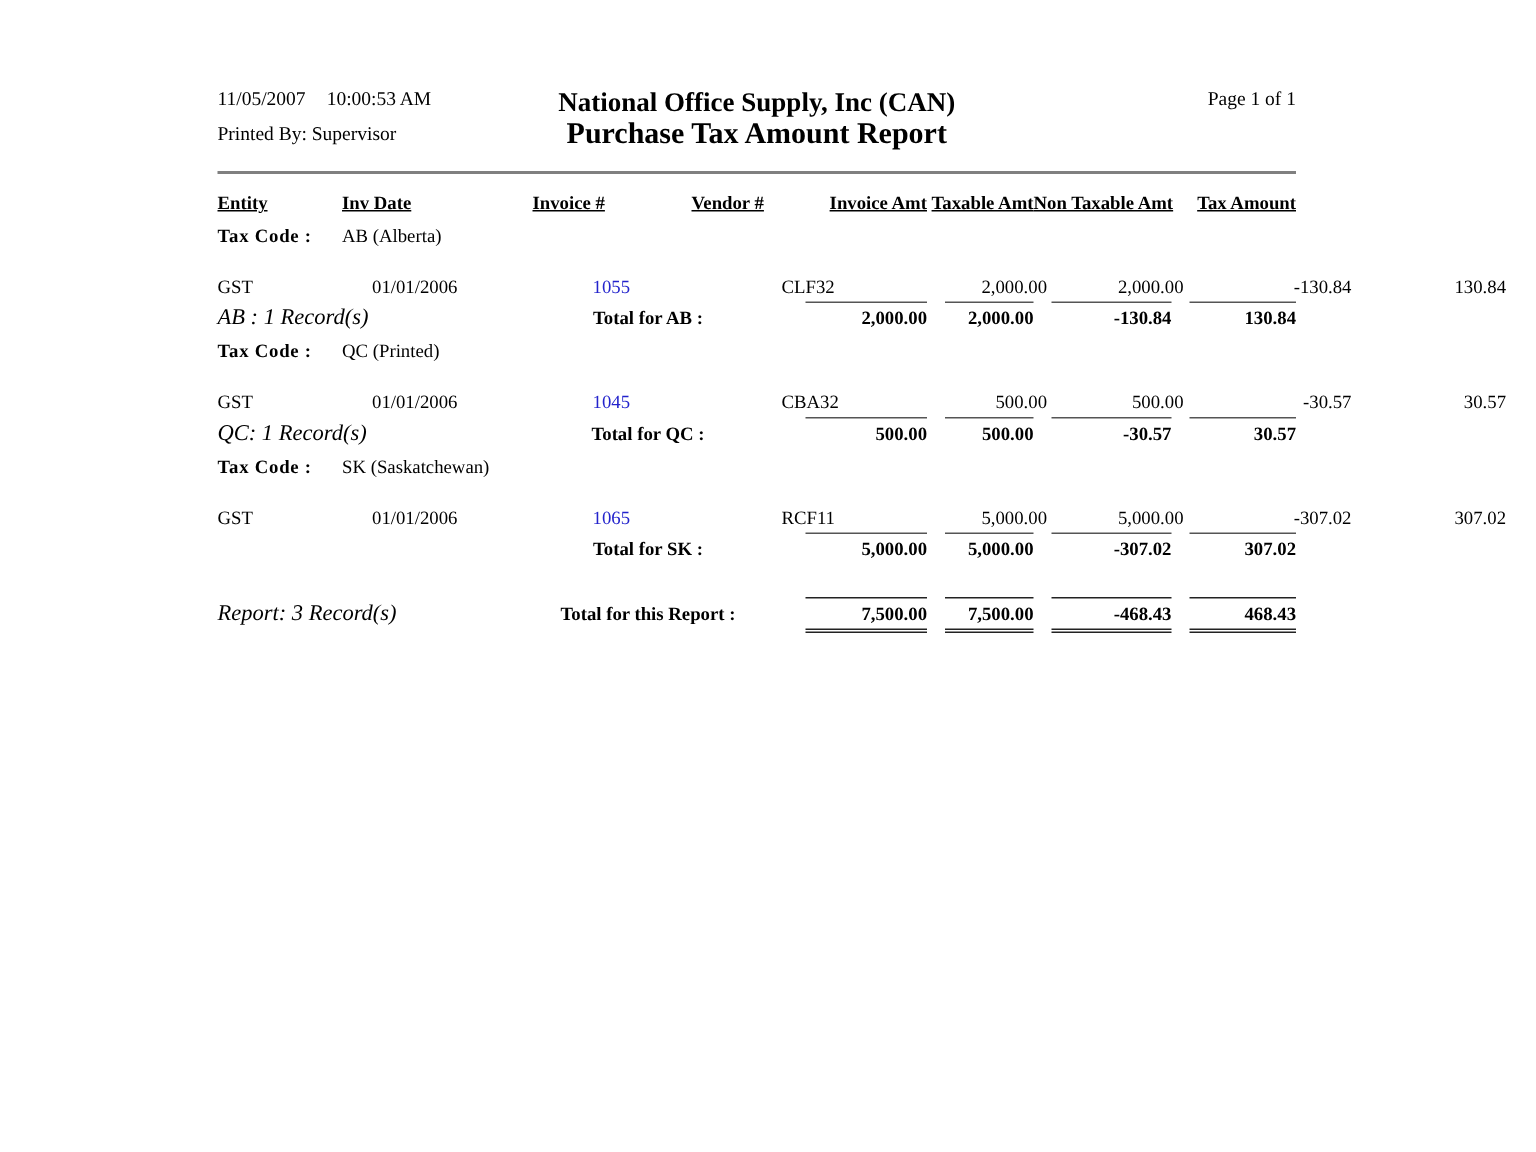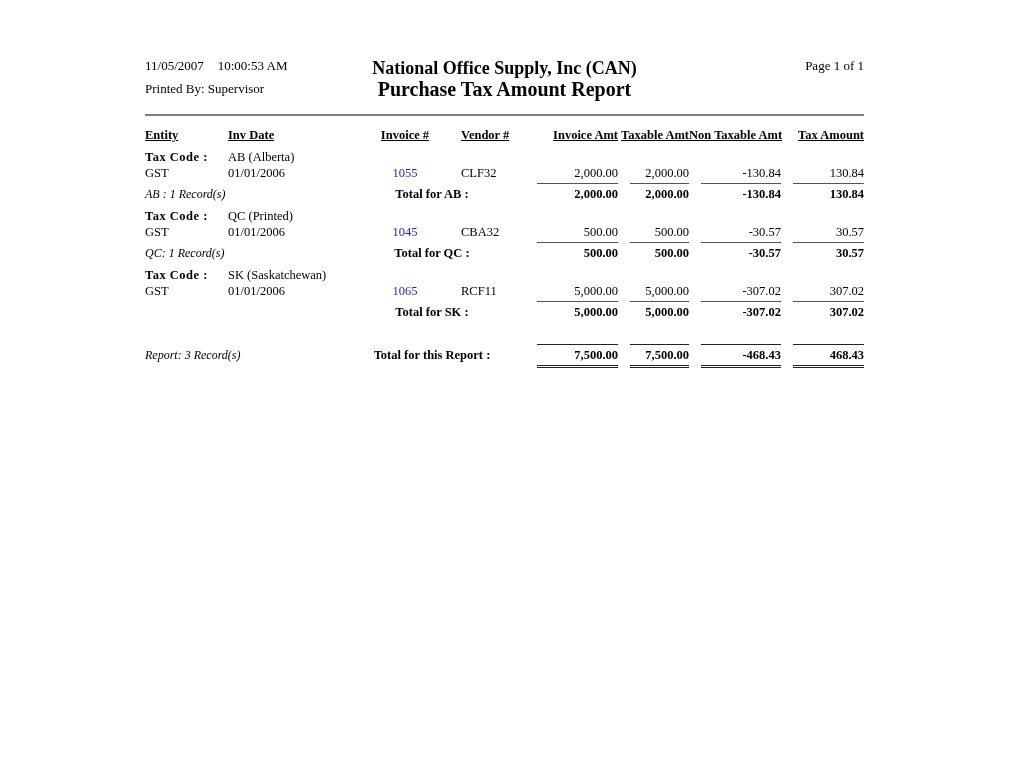--- a/index.html
+++ b/index.html
@@ -42,41 +42,41 @@
   
   .row {
     display: grid;
     grid-template-columns: 83px 127px 100px 58px 105px 71px 92px 83px;
     font-size: 12.5px;
     line-height: 15px;
     align-items: baseline;
   }
   .cell { white-space: nowrap; }
   .c-left   { text-align: left; }
-  .c-right  { text-align: center; }
+  .c-right  { text-align: left; }
   .c-vendor { padding-left: 6px; }
   .c-amt    { text-align: right; }
   .span12 { grid-column: 1 / 3; }
   .span34 { grid-column: 3 / 5; text-align: center; padding-right: 4px; }
   
   .col-headers { margin-top: 12px; margin-bottom: 7px; }
   .col-headers .cell {
     font-weight: bold;
     text-decoration: underline;
   }
   
   .taxcode-row { margin-top: 7px; }
   .taxcode-label { font-weight: bold; letter-spacing: 0.5px; }
-  .detail-row { margin-top: 1px; }
+  .detail-row { margin-top: 19px; gap: 20px; }
   .invoice-link { color: var(--link-blue, #2323cc); cursor: pointer; }
   
   .total-row { margin-top: 2px; margin-bottom: 6px; }
   .total-row .record-label, .grand-row .record-label {
     font-style: italic;
-    font-size: 12px;
+    font-size: 15px;
   }
   .total-label { font-weight: bold; }
   .total-row .c-amt .tline {
     display: block;
     border-top: 1px solid #555555;
     margin-left: 12px;
     padding-top: 3px;
     font-weight: bold;
   }
   .total-row .c-amt.first .tline { margin-left: 24px; }

